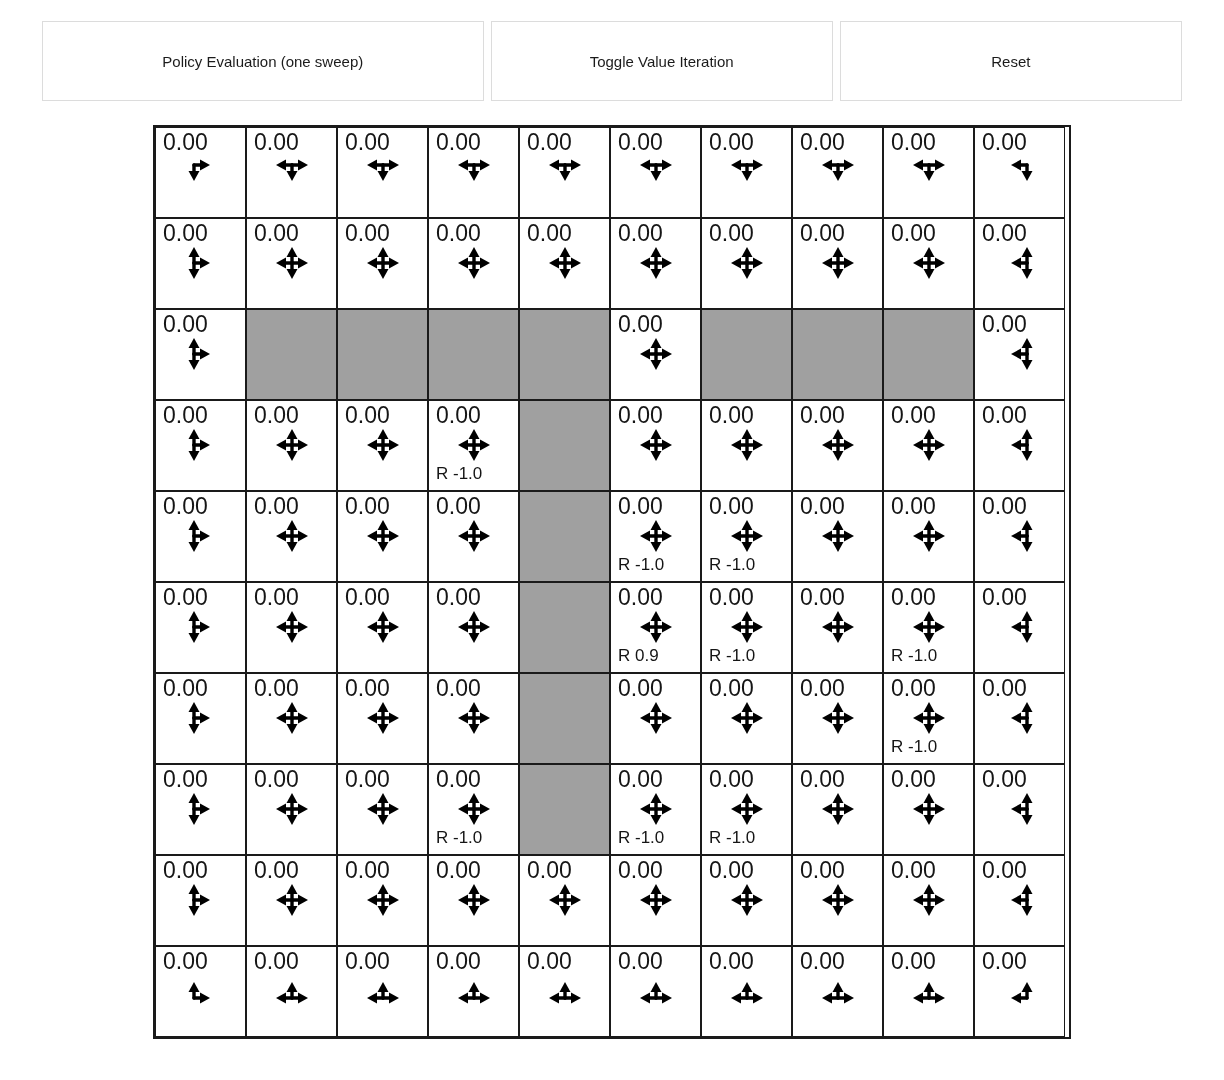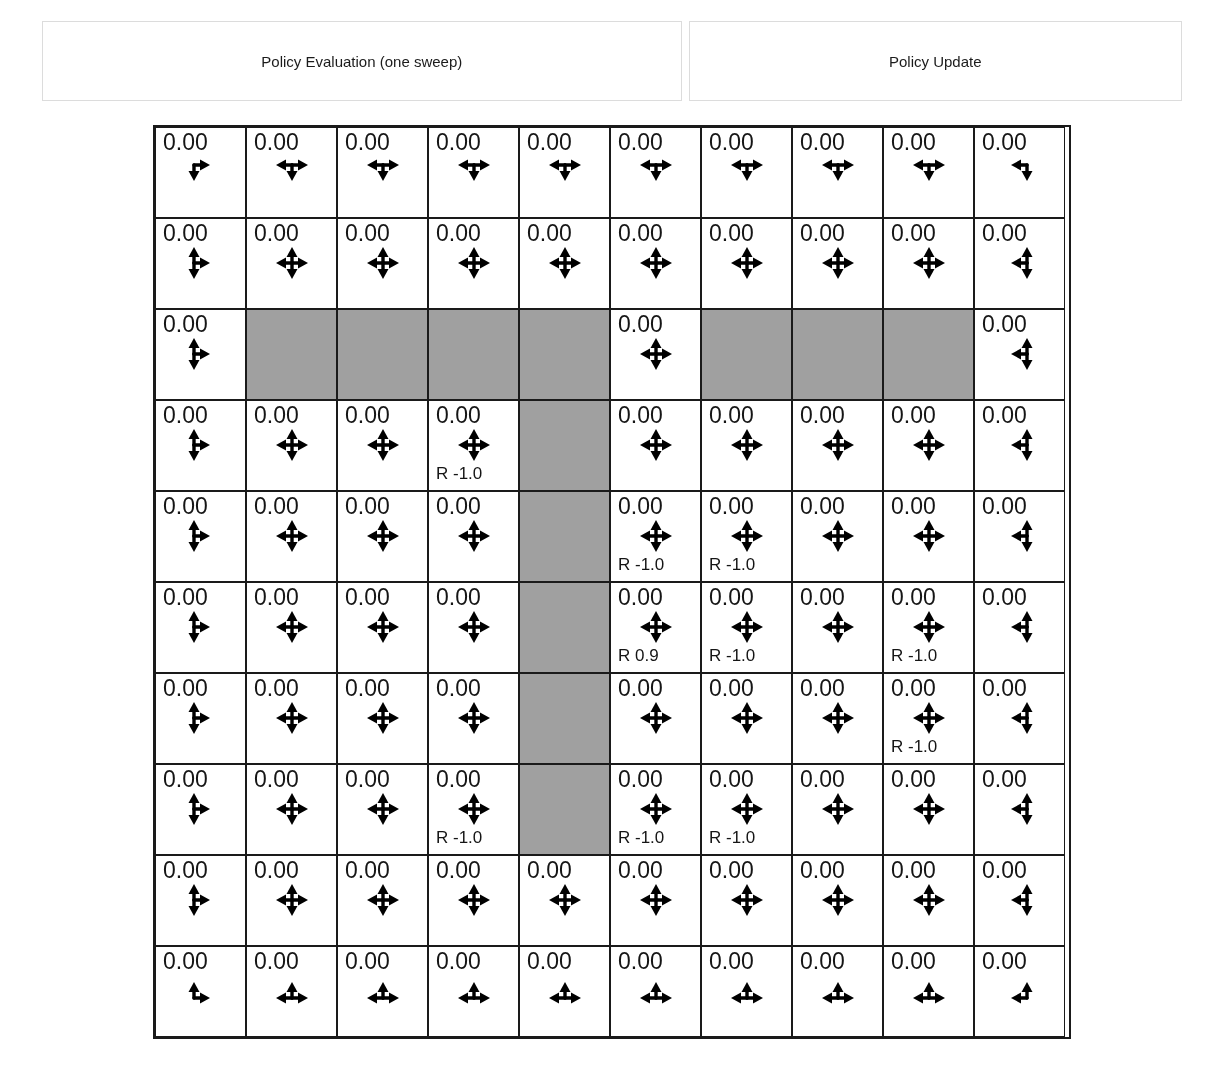--- a/index.html
+++ b/index.html
@@ -79,21 +79,22 @@
     font-size: 17px;
     color: var(--text);
     white-space: nowrap;
   }
 </style>
 </head>
 <body>
 
 <div class="toolbar">
   <button class="btn btn-wide">Policy Evaluation (one sweep)</button>
-  <button class="btn">Policy Update</button>
+  <button class="btn">Toggle Value Iteration</button>
+  <button class="btn">Reset</button>
 </div>
 
 <div class="grid">
     <div class="cell">
       <span class="val">0.00</span>
       <svg viewBox="0 0 42 42" class="arrow">
         <line x1="14" y1="14" x2="22" y2="14" stroke="#000" stroke-width="3.4" stroke-linecap="round"></line>
         <polygon points="30,14 20,19.5 20,8.5" fill="#000"></polygon>
         <line x1="14" y1="14" x2="14" y2="22" stroke="#000" stroke-width="3.4" stroke-linecap="round"></line>
         <polygon points="14,30 8.5,20 19.5,20" fill="#000"></polygon>

